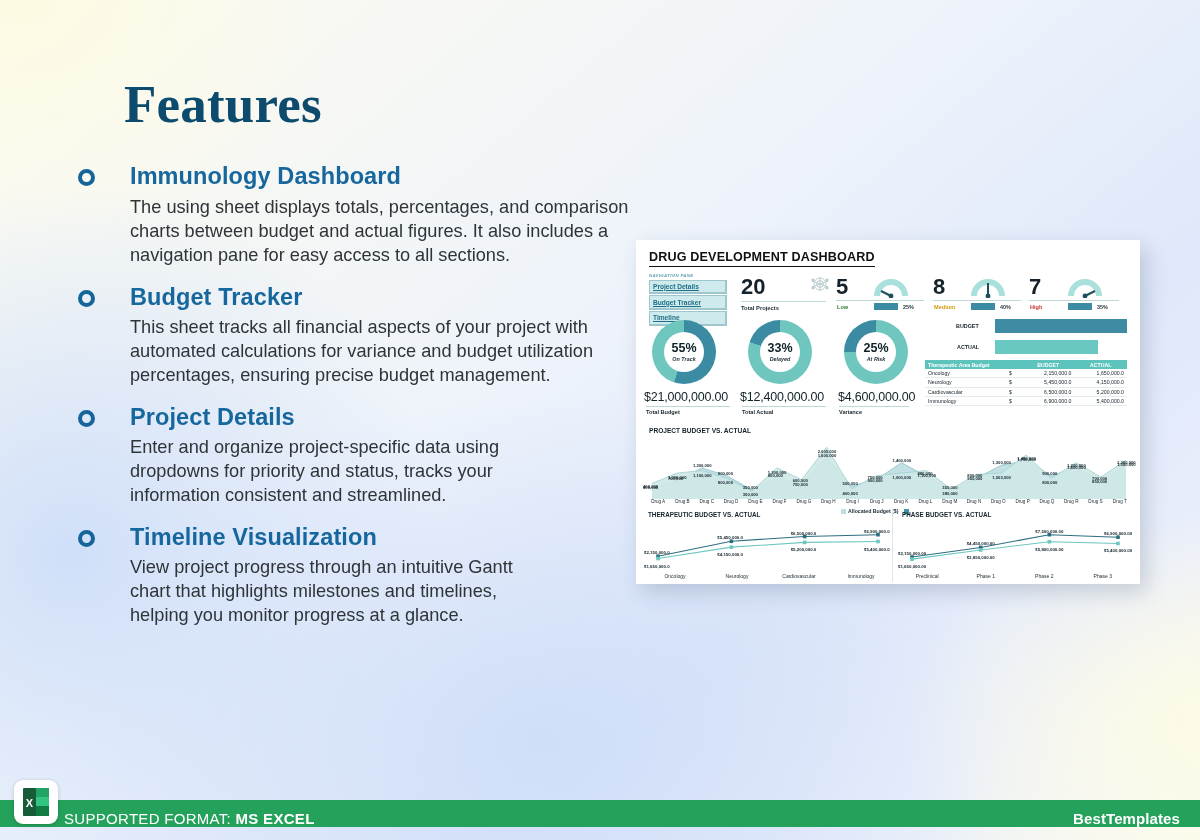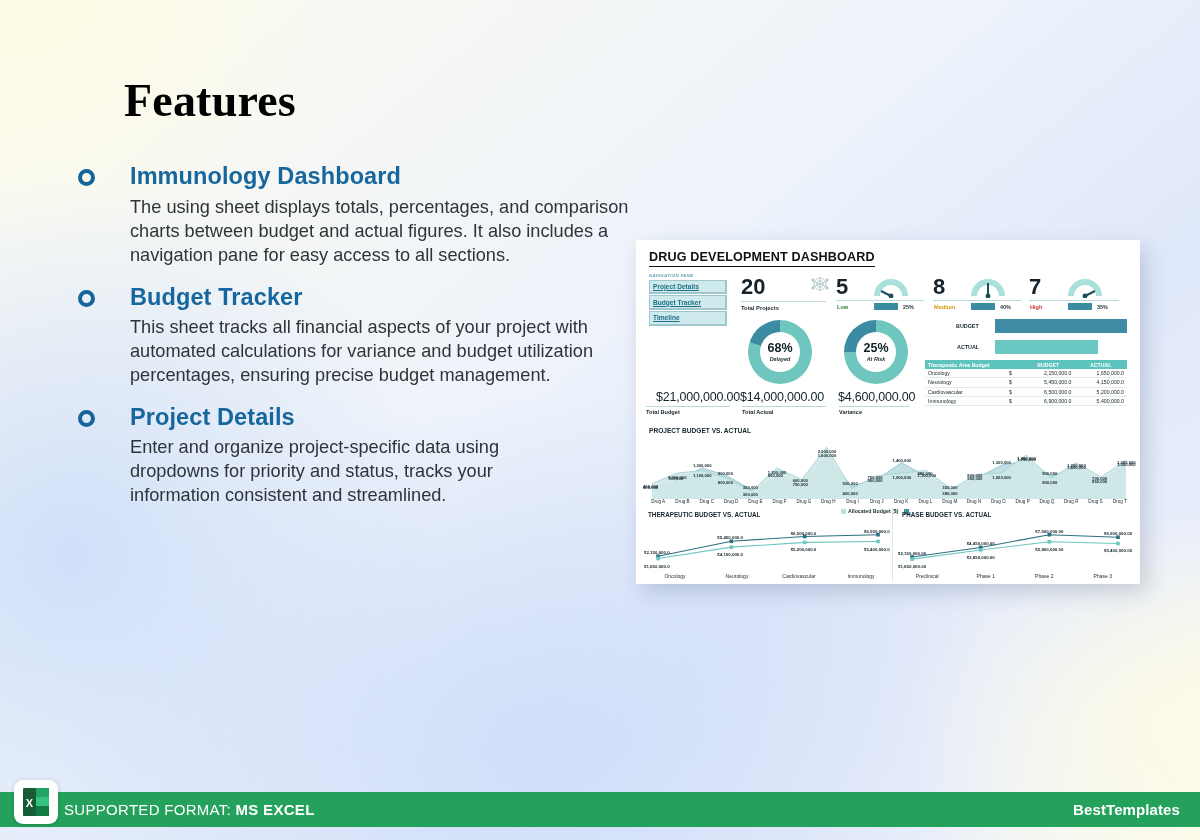--- a/index.html
+++ b/index.html
@@ -24,21 +24,21 @@
     background:radial-gradient(ellipse 520px 520px at 6% 66%, rgba(206,222,249,0.95) 0%, rgba(206,222,249,0.0) 72%);
   }
   .bg-blue-mid{
     background:radial-gradient(ellipse 640px 460px at 45% 88%, rgba(203,219,248,0.8) 0%, rgba(203,219,248,0.0) 75%);
   }
 
   
   .page-title{
     position:absolute;left:124px;top:74px;
     font-family:"Liberation Serif", serif;
-    font-weight:700;font-size:46px;color:#000000;letter-spacing:.2px;
+    font-weight:700;font-size:53px;color:#0c4a6e;letter-spacing:.2px;
   }
 
   
   .features{position:absolute;left:78px;top:163px;width:560px;}
   .feature{position:relative;margin-bottom:17px;}
   .bullet{
     position:absolute;left:0;top:6px;width:17px;height:17px;border-radius:50%;
     border:4.5px solid #15659b;box-sizing:border-box;background:transparent;
   }
   .feat-title{
@@ -122,22 +122,22 @@
   
   .mini{position:absolute;top:271px;height:70px;}
   .mini-title{font-size:6.3px;font-weight:700;color:#15242c;margin-left:4px;}
   .mini-x{position:absolute;bottom:2px;left:0;width:100%;display:flex;}
   .mini-x span{flex:1;text-align:center;font-size:5px;color:#1b2a32;}
   .mlab{position:absolute;font-size:4.4px;font-weight:700;color:#16262e;white-space:nowrap;}
   .vdiv{position:absolute;left:256px;top:268px;width:1px;height:74px;background:#dbe6e8;}
 
   
   .footer{
-    position:absolute;left:0;bottom:13px;width:100%;height:35px;background:#24a25b;
-    display:flex;align-items:center;
+    position:absolute;left:0;bottom:13px;width:100%;height:27px;background:#24a25b;
+    display:flex;align-items:flex-end;
   }
   .footer-text{margin-left:64px;font-size:15px;color:#fff;letter-spacing:.3px;}
   .footer-text b{font-weight:700;}
   .brand{position:absolute;right:20px;font-size:15px;color:#fff;font-weight:700;letter-spacing:.1px;}
   .xl-badge{
     position:absolute;left:14px;bottom:16px;width:44px;height:44px;background:#fff;border-radius:9px;
     box-shadow:0 1px 4px rgba(0,0,0,.18);display:flex;align-items:center;justify-content:center;
   }
 </style>
 </head>
@@ -164,20 +164,25 @@
     <div class="feat-title">Budget Tracker</div>
     <div class="feat-body">This sheet tracks all financial aspects of your project with automated calculations for variance and budget utilization percentages, ensuring precise budget management.</div>
   </div>
 
   <div class="feature f3">
     <span class="bullet"></span>
     <div class="feat-title">Project Details</div>
     <div class="feat-body" style="max-width:420px">Enter and organize project-specific data using dropdowns for priority and status, tracks your information consistent and streamlined.</div>
   </div>
 
+  <div class="feature f4">
+    <span class="bullet"></span>
+    <div class="feat-title">Timeline Visualization</div>
+    <div class="feat-body" style="max-width:400px">View project progress through an intuitive Gantt chart that highlights milestones and timelines, helping you monitor progress at a glance.</div>
+  </div>
 
 </div>
 
 <div class="dash-wrap">
  <div class="dash">
 
   <div class="dash-title">DRUG DEVELOPMENT DASHBOARD</div>
 
   <div class="navpane">
     <div class="nav-cap">NAVIGATION PANE</div>
@@ -239,31 +244,37 @@
   <div class="risk-pct" style="left:267px;top:64px;font-size:5.4px;font-weight:700">25%</div>
 
   <div class="risk-label" style="left:298px;top:64px;color:#d39a10;font-size:5.6px;font-weight:700">Medium</div>
   <div class="risk-bar" style="left:335px;top:63px;width:24px"></div>
   <div class="risk-pct" style="left:364px;top:64px;font-size:5.4px;font-weight:700">40%</div>
 
   <div class="risk-label" style="left:394px;top:64px;color:#c0392b;font-size:5.6px;font-weight:700">High</div>
   <div class="risk-bar" style="left:432px;top:63px;width:24px"></div>
   <div class="risk-pct" style="left:461px;top:64px;font-size:5.4px;font-weight:700">35%</div>
 
-  <div class="money" style="left:20px;top:150px">$21,000,000.00</div>
+  <div class="donut" style="left:16px;top:80px;background:conic-gradient(#3b8ca3 0% 55%, #6ec6bf 55% 100%)">
+    <div class="hole">
+      <div class="pct">55%</div>
+      <div class="state">On Track</div>
+    </div>
+  </div>
+  <div class="money" style="left:8px;top:150px">$21,000,000.00</div>
   <div class="money-rule" style="left:10px;top:166px"></div>
   <div class="money-cap" style="left:10px;top:169px">Total Budget</div>
 
   <div class="donut" style="left:112px;top:80px;background:conic-gradient(#6ec6bf 0% 80%, #3b8ca3 80% 100%)">
     <div class="hole">
-      <div class="pct">68%</div>
+      <div class="pct">33%</div>
       <div class="state">Delayed</div>
     </div>
   </div>
-  <div class="money" style="left:104px;top:150px">$14,000,000.00</div>
+  <div class="money" style="left:104px;top:150px">$12,400,000.00</div>
   <div class="money-rule" style="left:106px;top:166px"></div>
   <div class="money-cap" style="left:106px;top:169px">Total Actual</div>
 
   <div class="donut" style="left:208px;top:80px;background:conic-gradient(#6ec6bf 0% 75%, #3b8ca3 75% 100%)">
     <div class="hole">
       <div class="pct">25%</div>
       <div class="state">At Risk</div>
     </div>
   </div>
   <div class="money" style="left:202px;top:150px">$4,600,000.00</div>

